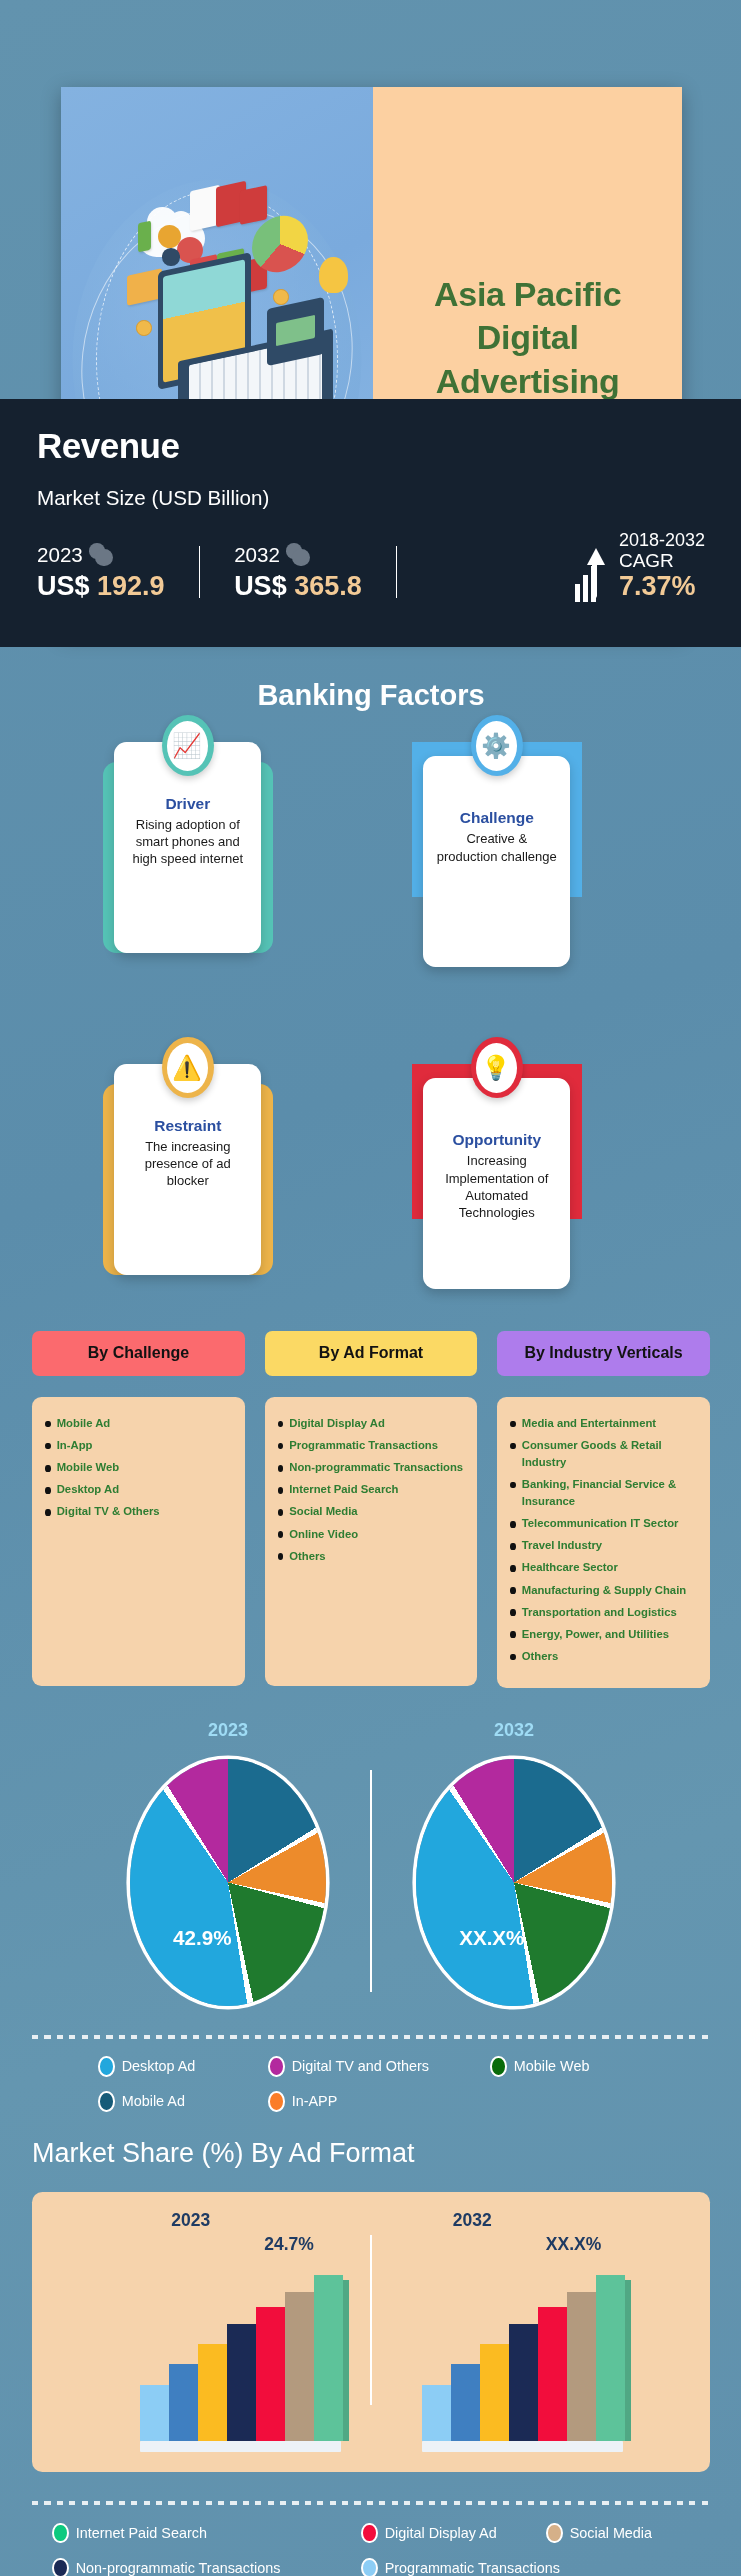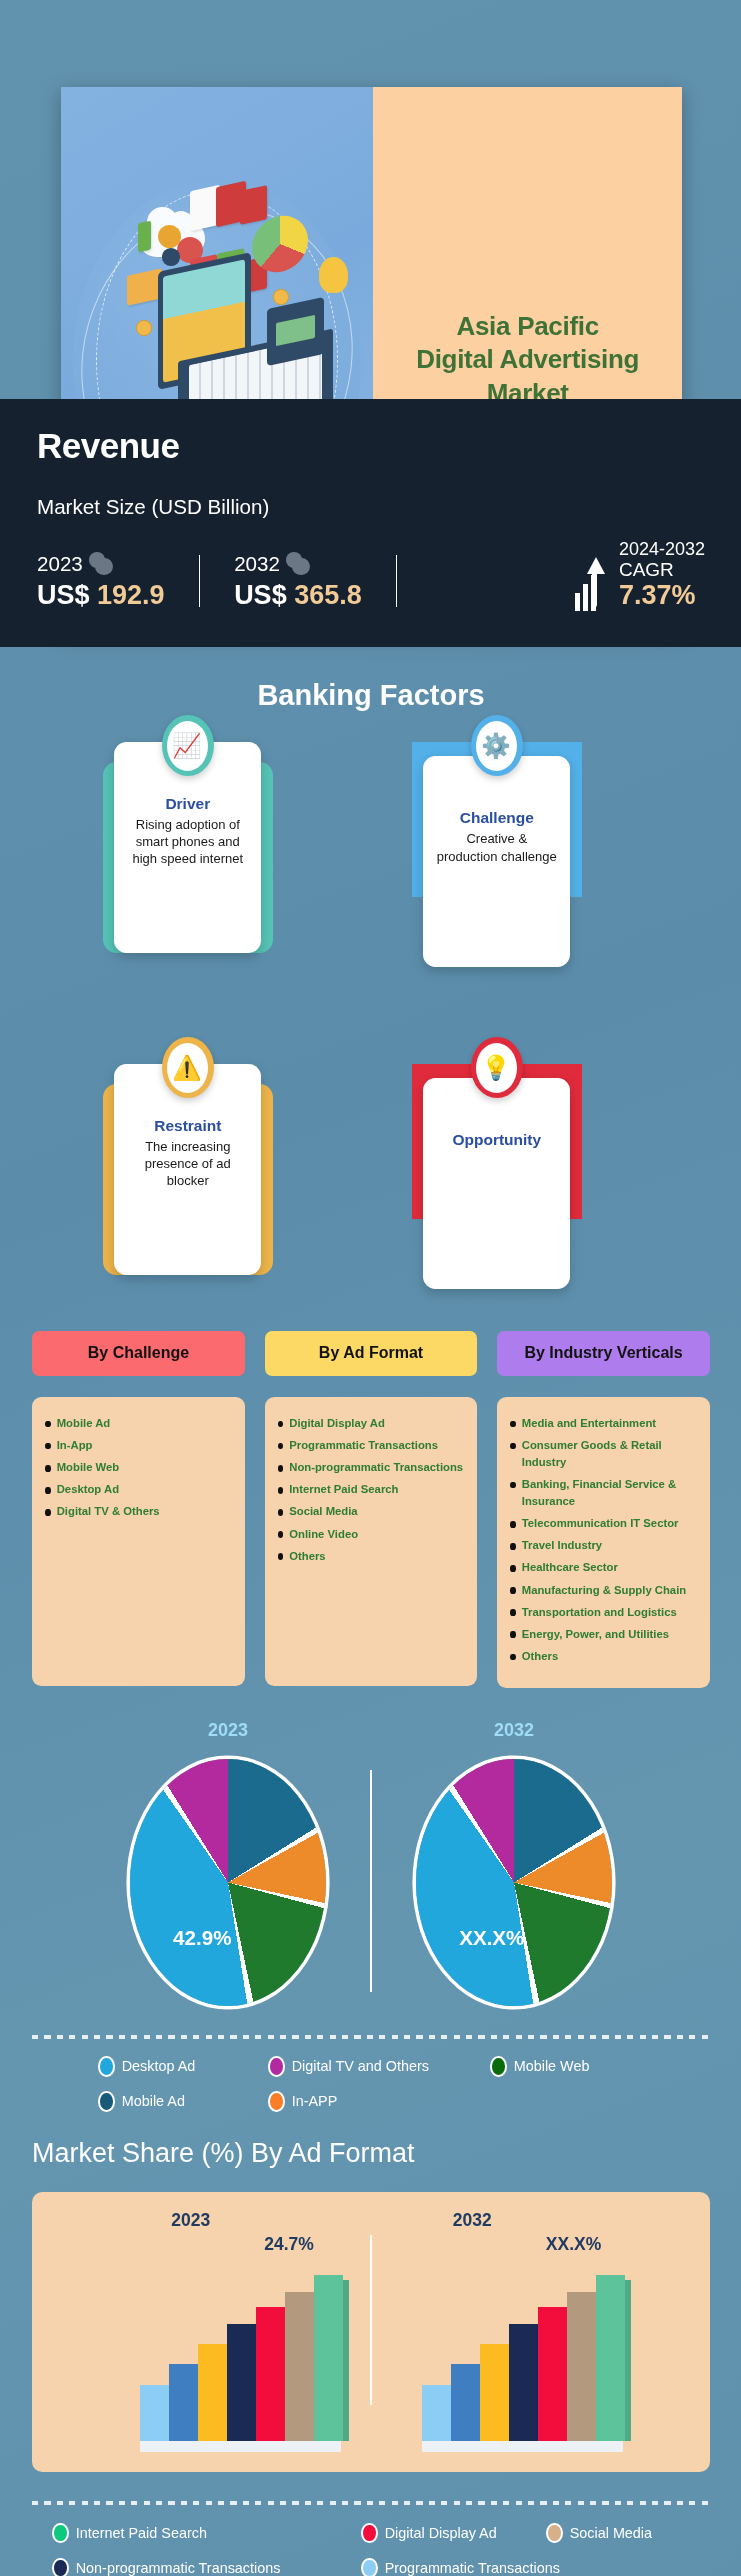--- a/index.html
+++ b/index.html
@@ -11,21 +11,21 @@
   .page {
     position:absolute; inset:0;
     background:linear-gradient(160deg,#6293ae 0%,#5b8dab 35%,#6496b0 60%,#5c8caa 100%);
   }
   
   .hero { position:absolute; left:61px; top:87px; width:621px; height:546px; display:flex; box-shadow:0 5.2px 18.5px rgba(0,0,0,.28); }
   .hero-img { width:50.3%; background:linear-gradient(150deg,#84b2e0 0%,#7aaadd 45%,#8fbbe6 100%); position:relative; overflow:hidden; }
   .hero-title { flex:1; background:#fcd0a1; display:flex; flex-direction:column; align-items:center; justify-content:center; padding:0 20.6px; }
   .hero-title span {
     display:block; text-align:center; color:#3f7236; font-weight:bold;
-    font-size:26px; line-height:1.28; letter-spacing:-0.3px;
+    font-size:34px; line-height:1.28; letter-spacing:-0.3px;
   }
   
   .globe { position:absolute; left:50%; top:50%; transform:translate(-50%,-50%); width:289px; height:361px; border-radius:50%;
            background:radial-gradient(circle at 42% 34%, #93bde8 0%, #7eaedd 52%, #6fa2d6 100%); opacity:.55; }
   .orbit { position:absolute; left:50%; top:50%; transform:translate(-50%,-50%); width:242px; height:340px; border-radius:50%;
            border:1px dashed rgba(255,255,255,.75); }
   .orbit2 { position:absolute; left:50%; top:50%; transform:translate(-50%,-50%) rotate(16deg); width:268px; height:309px; border-radius:50%;
            border:1px solid rgba(255,255,255,.55); }
   .laptop { position:absolute; left:117px; top:258px; width:155px; height:90px; background:#2f4a66; border-radius:3.1px; transform:skewY(-12deg); }
   .laptop-kb { position:absolute; left:128px; top:264px; width:133px; height:72px; background:#f3f6f9; border-radius:2.1px; transform:skewY(-12deg);
@@ -47,21 +47,21 @@
   .bulb { position:absolute; left:258px; top:170px; width:29px; height:36px; background:#f5c542; border-radius:50% 50% 42% 42%; }
   .phone { position:absolute; left:206px; top:216px; width:57px; height:57px; background:#2f4a66; border-radius:4.1px; transform:skewY(-12deg); }
   .money { position:absolute; left:215px; top:232px; width:39px; height:23px; background:#7fc08a; border-radius:1.5px; transform:skewY(-12deg); }
   .envelope { position:absolute; left:170px; top:355px; width:62px; height:43px; background:#f0b14a; border-radius:2.1px; transform:skewY(-14deg); }
   .magnify { position:absolute; left:170px; top:376px; width:38px; height:38px; border:4.6px solid #c0392b; border-radius:50%; }
   .news { position:absolute; left:117px; top:381px; width:77px; height:57px; background:#fafafa; border-radius:2.1px; transform:skewY(-10deg); }
   .coin { position:absolute; width:15.5px; height:15.5px; border-radius:50%; background:#f0b94a; border:1.5px solid #d89b2e; }
   
   .revenue { position:absolute; left:0; top:399px; width:742px; height:248px; background:#15212f; padding:27px 37px 0 37px; }
   .rev-title { color:#fff; font-size:35px; font-weight:bold; letter-spacing:-0.5px; }
-  .rev-sub { color:#fff; font-size:20.6px; margin-top:29px; font-weight:300; }
+  .rev-sub { color:#fff; font-size:20.6px; margin-top:20px; font-weight:300; }
   .rev-row { display:flex; align-items:flex-end; margin-top:19.6px; }
   .rev-cell { display:flex; flex-direction:column; }
   .rev-year { color:#fff; font-size:20.6px; display:flex; align-items:center; gap:6.2px; }
   .rev-val { color:#fff; font-size:27px; font-weight:bold; margin-top:3.1px; white-space:nowrap; }
   .rev-val em { color:#f2ca96; font-style:normal;text-align:right; }
   .rev-div { width:1.5px; height:52px; background:#fff; margin:0 34px 3.1px 34px; }
   .coin-ico { display:inline-block; width:25px; height:24px; position:relative; }
   .coin-ico i { position:absolute; border-radius:50%; background:#6b7785; display:block; }
   .coin-ico i:nth-child(1){ width:15.5px;height:15.5px; left:0; top:0; }
   .coin-ico i:nth-child(2){ width:17.5px;height:17.5px; left:6.2px; top:5.2px; }
@@ -221,21 +221,21 @@
       <div class="rev-div"></div>
       <div class="cagr-block">
         <div class="cagr-arrow">
           <span class="b" style="left:0;height:17.5px;"></span>
           <span class="b" style="left:8.2px;height:27px;"></span>
           <span class="b" style="left:16.5px;height:36px;"></span>
           <span class="stem"></span>
           <span class="up"></span>
         </div>
         <div class="cagr-text">
-          <div class="cagr-range">2024-2032</div>
+          <div class="cagr-range">2018-2032</div>
           <div class="cagr-lbl">CAGR</div>
           <div class="cagr-pct">7.37%</div>
         </div>
       </div>
     </div>
   </div>
 
   <div class="driving">
     <div class="sec-h-center">Banking Factors</div>
 
@@ -277,20 +277,21 @@
         </div>
       </div>
 
       <div class="card" style="left:412px;">
         <div class="ribbon-bg" style="background:#e02b3c;color:#e02b3c;"></div>
         <div class="card-body ribbon">
           <div class="card-ico" style="background:#e02b3c;top:-41px;">
             <span class="inner">💡</span>
           </div>
           <div class="card-h">Opportunity</div>
+          <div class="card-p">Increasing Implementation of Automated Technologies</div>
         </div>
       </div>
     </div>
   </div>
 
   <div class="seg">
     <div class="seg-cols">
 
       <div class="seg-col">
         <div class="seg-pill" style="background:#fb6a6e;">By Challenge</div>

